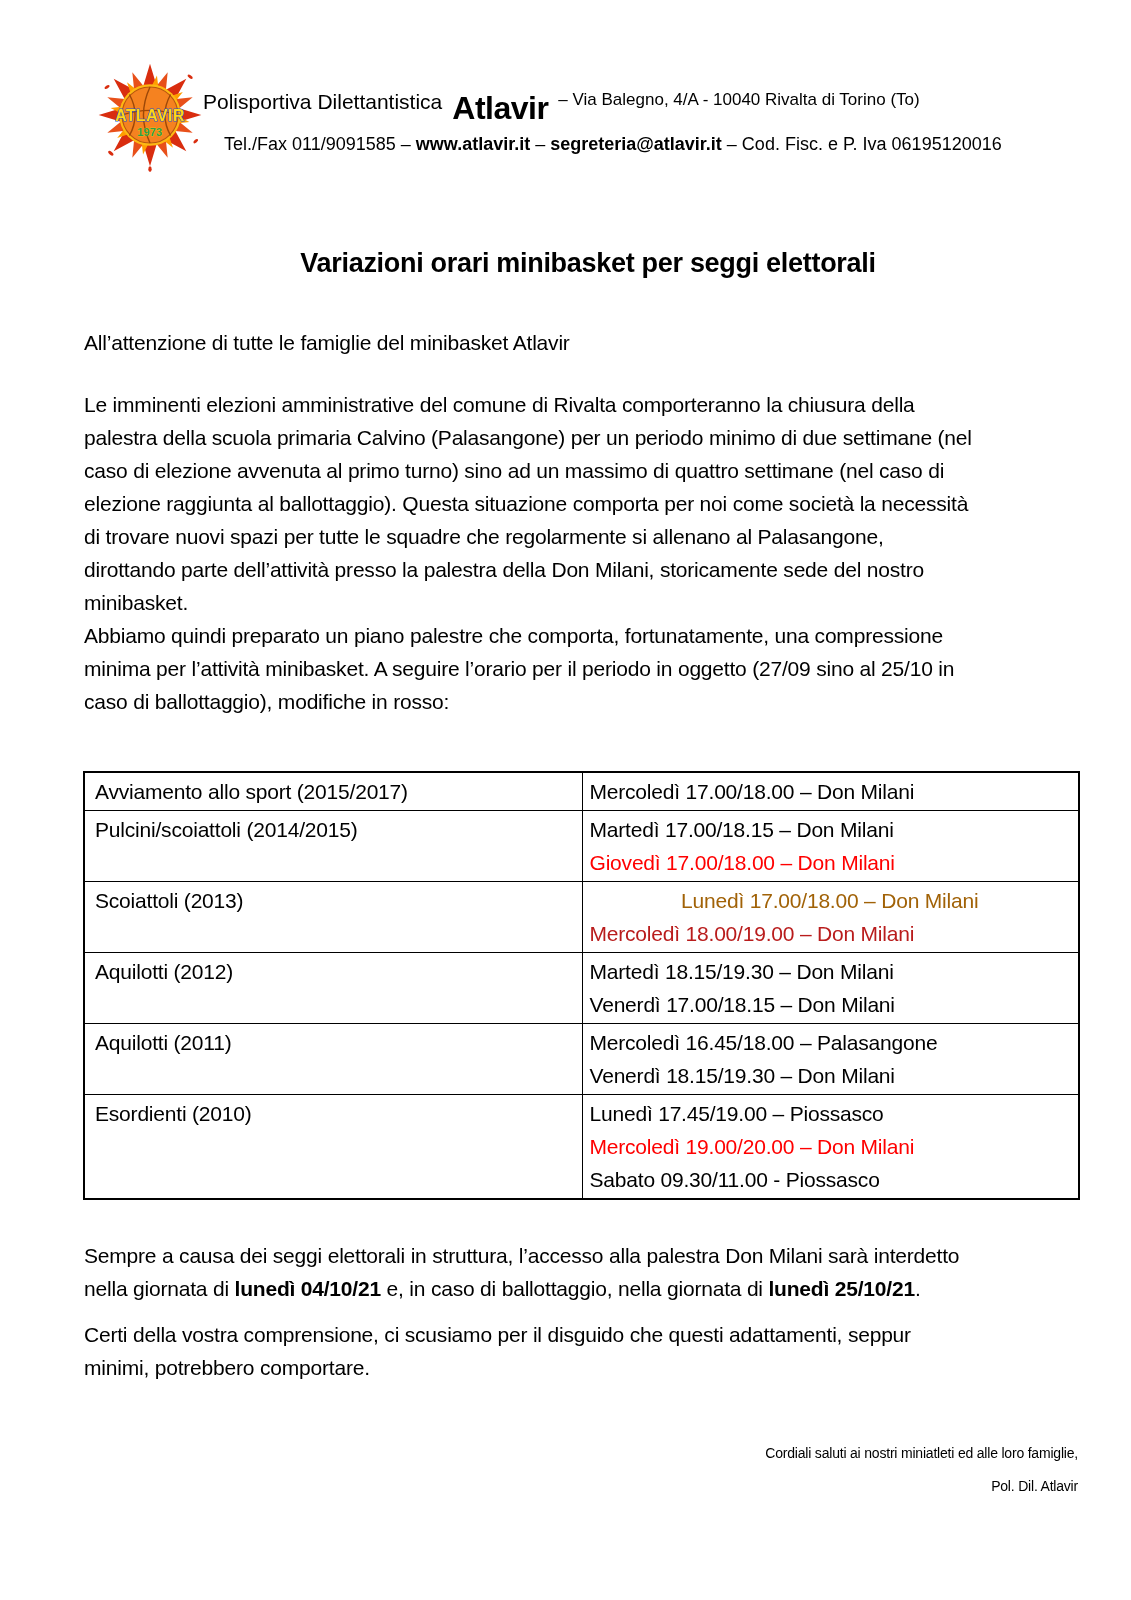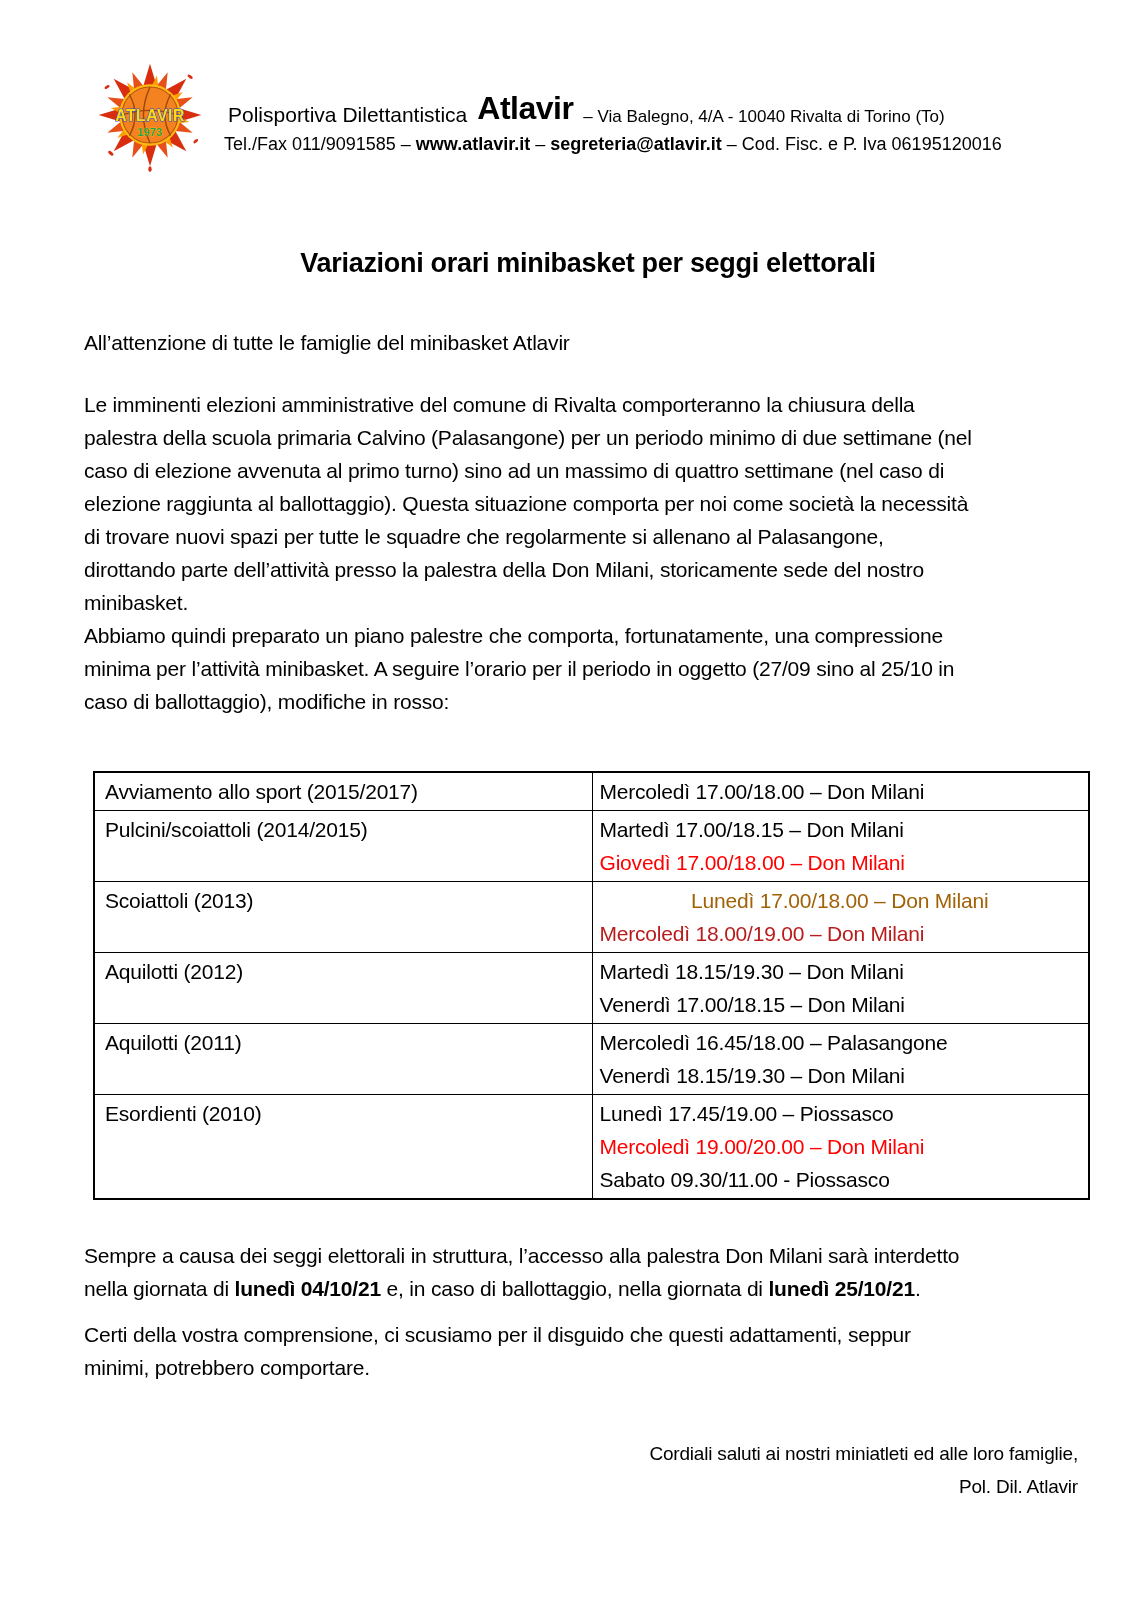--- a/index.html
+++ b/index.html
@@ -9,22 +9,22 @@
     width:1131px; height:1600px;
     background:#ffffff;
     font-family:"Liberation Sans","DejaVu Sans",sans-serif;
     color:#000;
     overflow:hidden;
     margin:0 auto;
   }
   
   .logo { position:absolute; left:94px; top:56px; width:112px; height:118px; }
   .header-line1 {
-    position:absolute; left:228px; top:90px;
-    display:flex; align-items:flex-end; gap:10px; white-space:nowrap;
+    position:absolute; left:203px; top:90px;
+    display:flex; align-items:flex-start; gap:10px; white-space:nowrap;
   }
   .org-prefix { font-size:21px; }
   .org-name   { font-size:32px; font-weight:bold; letter-spacing:-0.5px; }
   .org-address{ font-size:17px; }
   .header-line2 {
     position:absolute; left:224px; top:134px;
     font-size:18px; white-space:nowrap;
   }
   .header-line2 b { font-weight:bold; }
   
@@ -38,42 +38,42 @@
   }
   .body-block {
     position:absolute; left:84px; top:388px; width:1010px;
     font-size:21px; line-height:33px; letter-spacing:-0.2px;
   }
   .para { white-space:pre-line; }
   
   .schedule {
     position:absolute; left:83px; top:771px; width:997px;
     border-collapse:collapse; table-layout:fixed;
-    font-size:21px; letter-spacing:-0.2px;margin-left:10px;
+    font-size:21px; letter-spacing:-0.2px;
   }
   .schedule td {
     border:1.6px solid #000; vertical-align:top;
     padding:2px 8px 2px 10px; line-height:33px;
   }
   .schedule { border:2.2px solid #000; }
   .schedule .col-group { width:498px; }
   .schedule .col-times { padding-left:7px; }
   
   .notice {
     position:absolute; left:84px; top:1223px; width:1010px;
     font-size:21px; line-height:33px; letter-spacing:-0.2px; white-space:pre-line;margin-top:16px;
   }
   .notice b { font-weight:bold; }
   .apology {
     position:absolute; left:84px; top:1318px; width:1010px;
     font-size:21px; line-height:33px; letter-spacing:-0.2px; white-space:pre-line;
   }
   .closing {
     position:absolute; left:84px; top:1437px; width:994px;
-    font-size:19px; line-height:33px; letter-spacing:-0.2px; text-align:right;
+    font-size:14px; line-height:33px; letter-spacing:-0.2px; text-align:right;
   }
 </style>
 </head>
 <body>
 
 <div class="page">
 
   <div class="logo">
     <svg viewBox="0 0 120 120" width="112" height="118">
       <g>

